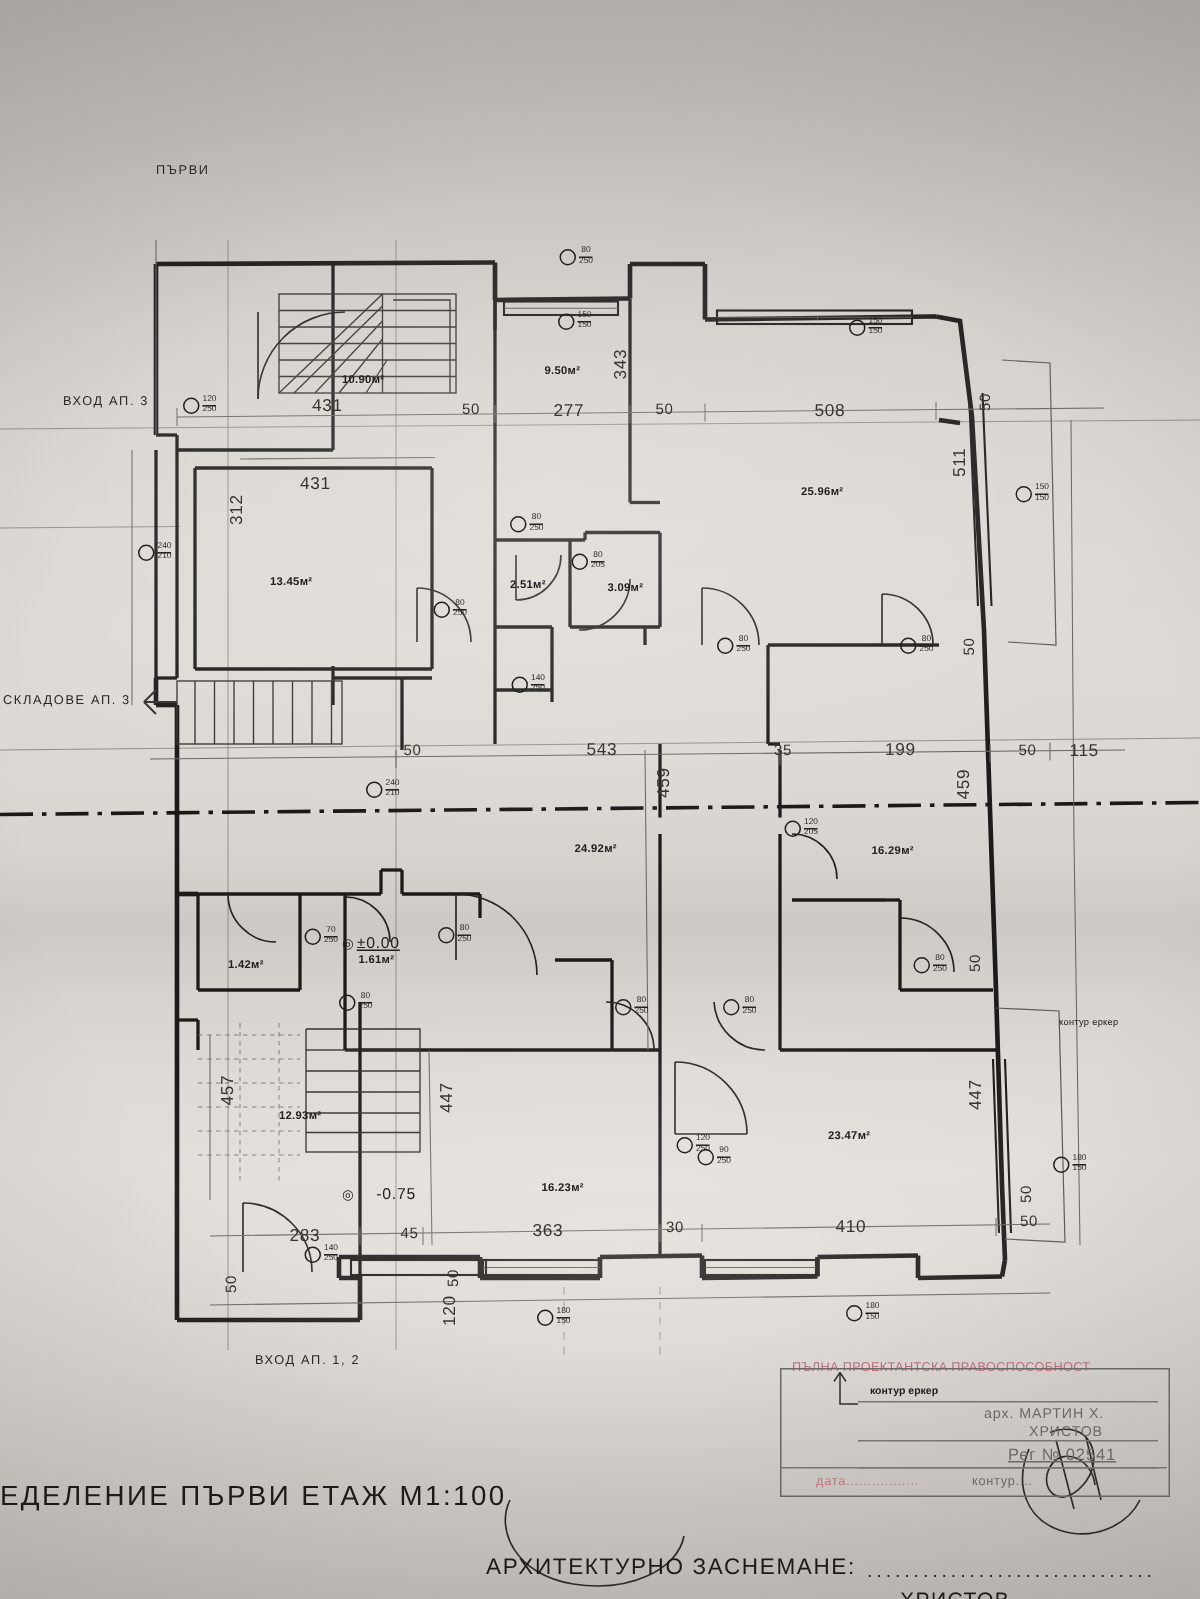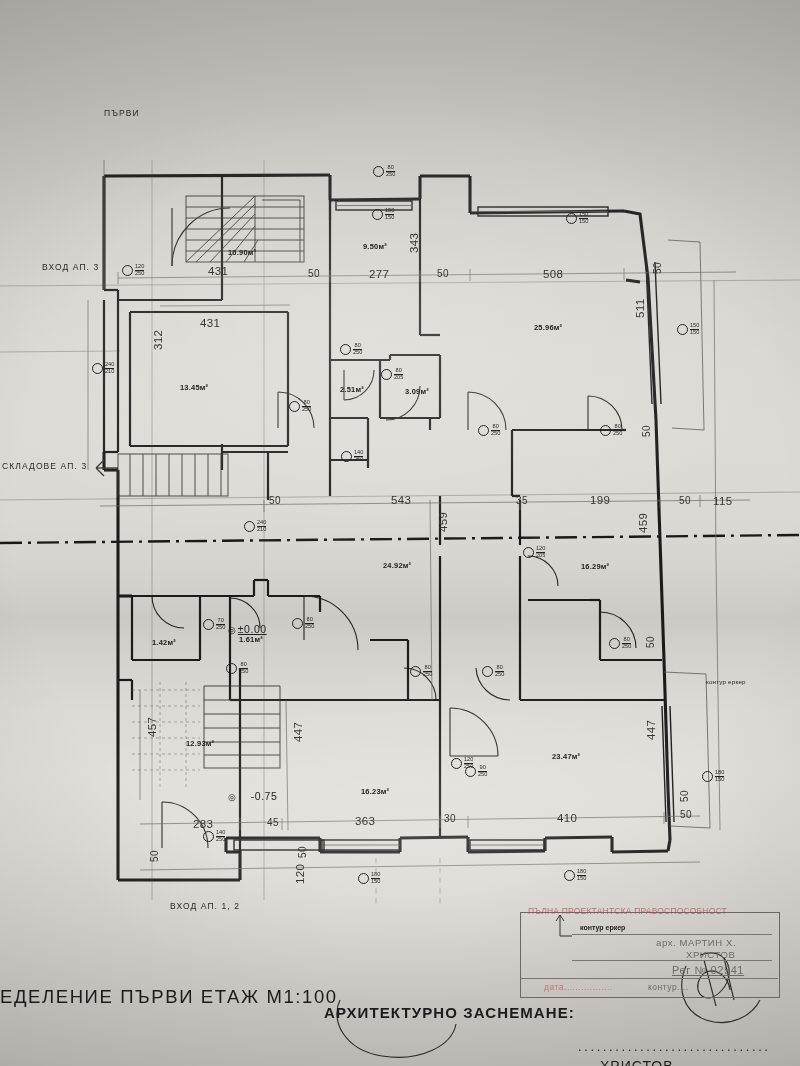--- a/index.html
+++ b/index.html
@@ -40,21 +40,21 @@
         box-shadow:0 0 2px rgba(0,0,0,.18);}
   #logo .ict{position:absolute;left:7px;top:7px;font-family:"Liberation Serif",serif;font-size:31px;
         font-weight:bold;color:#2db34a;letter-spacing:-2px;line-height:1;}
   #logo .nm1{position:absolute;left:57px;top:11px;font-family:"Liberation Serif",serif;font-size:11.6px;
         color:#2f7b3a;letter-spacing:.3px;}
   #logo .nm2{position:absolute;left:57px;top:27px;font-family:"Liberation Serif",serif;font-size:11.6px;
         color:#2f7b3a;letter-spacing:.3px;}
 
   #title{position:absolute;left:-14px;top:986px;font-size:18.5px;color:#1d1b19;letter-spacing:1.6px;
         font-family:"Liberation Sans",sans-serif;}
-  #subtitle{position:absolute;left:324px;top:1004px;font-size:15px;color:#1d1b19;letter-spacing:1.1px;font-weight:bold;}
+  #subtitle{position:absolute;left:324px;top:1036px;font-size:15px;color:#1d1b19;letter-spacing:1.1px;}
   #dots{position:absolute;left:578px;top:1039px;font-size:13px;color:#2a2825;letter-spacing:2.6px;}
   #bottomname{position:absolute;left:600px;top:1058px;font-size:14px;color:#1d1b19;letter-spacing:1px;}
 
   
   #tb{position:absolute;left:520px;top:912px;width:234px;height:98px;}
   #tb .bx{position:absolute;left:0;top:0;width:258px;height:84px;border:1px solid #6b6762;}
   #tb .hl{position:absolute;background:#7a766f;height:1px;}
   #tb .pk{position:absolute;color:#c4737f;}
   #tb .gr{position:absolute;color:#6d6a64;}
   #stamphdr{position:absolute;left:528px;top:906px;font-size:8.5px;color:#c06d7a;letter-spacing:.2px;}

